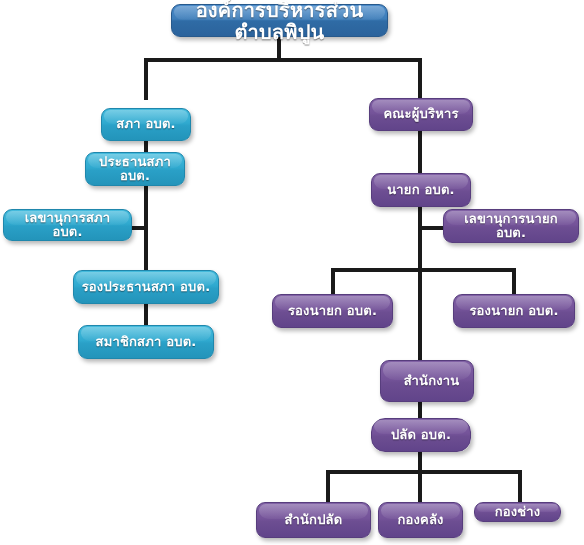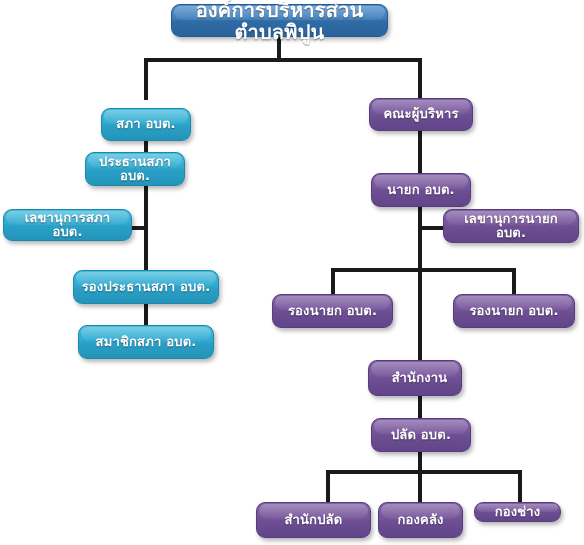--- a/index.html
+++ b/index.html
@@ -139,25 +139,25 @@
   </div>
 
   <div class="node purple" style="left:272px; top:294px; width:121px; height:34px;">
     <span>รองนายก อบต.</span>
   </div>
 
   <div class="node purple" style="left:453px; top:294px; width:122px; height:34px;">
     <span>รองนายก อบต.</span>
   </div>
 
-  <div class="node purple" style="left:368px; top:360px; width:94px; height:36px;padding-left:15px;">
+  <div class="node purple" style="left:380px; top:360px; width:94px; height:42px;padding-left:15px;">
     <span>สำนักงาน</span>
   </div>
 
-  <div class="node purple" style="left:371px; top:418px; width:100px; height:34px;">
+  <div class="node purple" style="left:371px; top:418px; width:100px; height:34px;border-radius:14px;">
     <span>ปลัด อบต.</span>
   </div>
 
   <div class="node purple" style="left:256px; top:502px; width:115px; height:36px;">
     <span>สำนักปลัด</span>
   </div>
 
   <div class="node purple" style="left:378px; top:502px; width:85px; height:36px;">
     <span>กองคลัง</span>
   </div>

